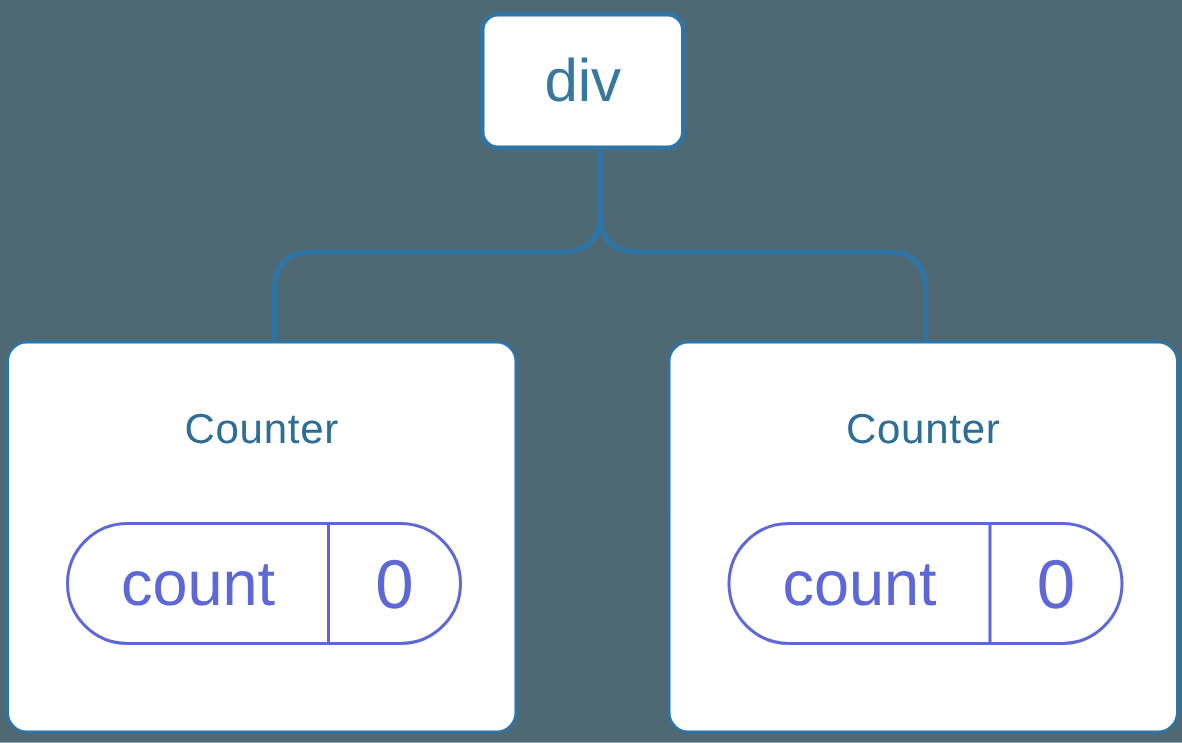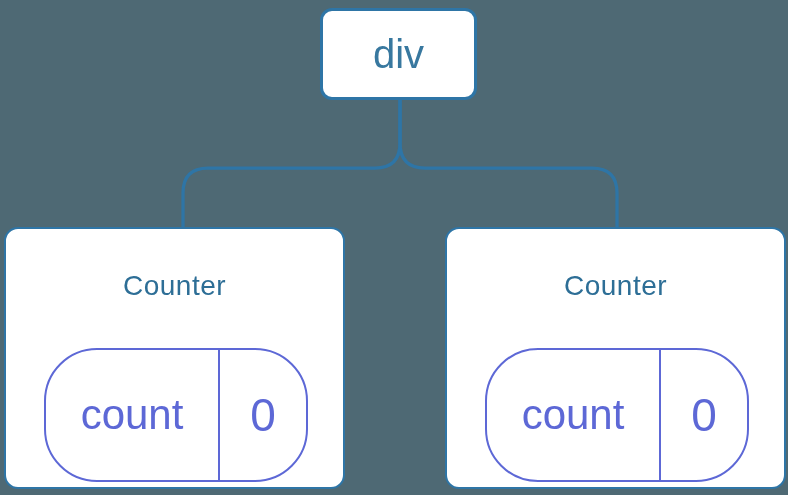--- a/index.html
+++ b/index.html
@@ -11,21 +11,21 @@
     width: 788px;
     height: 495px;
     background: var(--bg, #4e6974);
     overflow: hidden;
   }
 
   .root-node {
     position: absolute;
     left: 320px;
     top: 8px;
-    width: 157px;
+    width: 137px;
     height: 92px;
     background: var(--node-fill, #ffffff);
     border: 3px solid var(--line, #2e75a6);
     border-radius: 12px;
     display: flex;
     align-items: center;
     justify-content: center;
     color: var(--root-text, #38789f);
     font-size: 40px;
     line-height: 1;
@@ -64,21 +64,21 @@
     font-size: 28px;
     line-height: 1.1;
     letter-spacing: 0.5px;
   }
 
   .state-pill {
     position: absolute;
     left: 38px;
     top: 119px;
     width: 264px;
-    height: 134px;
+    height: 82px;
     border: 2px solid var(--state, #5d68d6);
     border-radius: 53px;
     display: flex;
     align-items: stretch;
     color: var(--state, #5d68d6);
     overflow: hidden;
   }
   .state-key {
     flex: 1 1 auto;
     display: flex;

